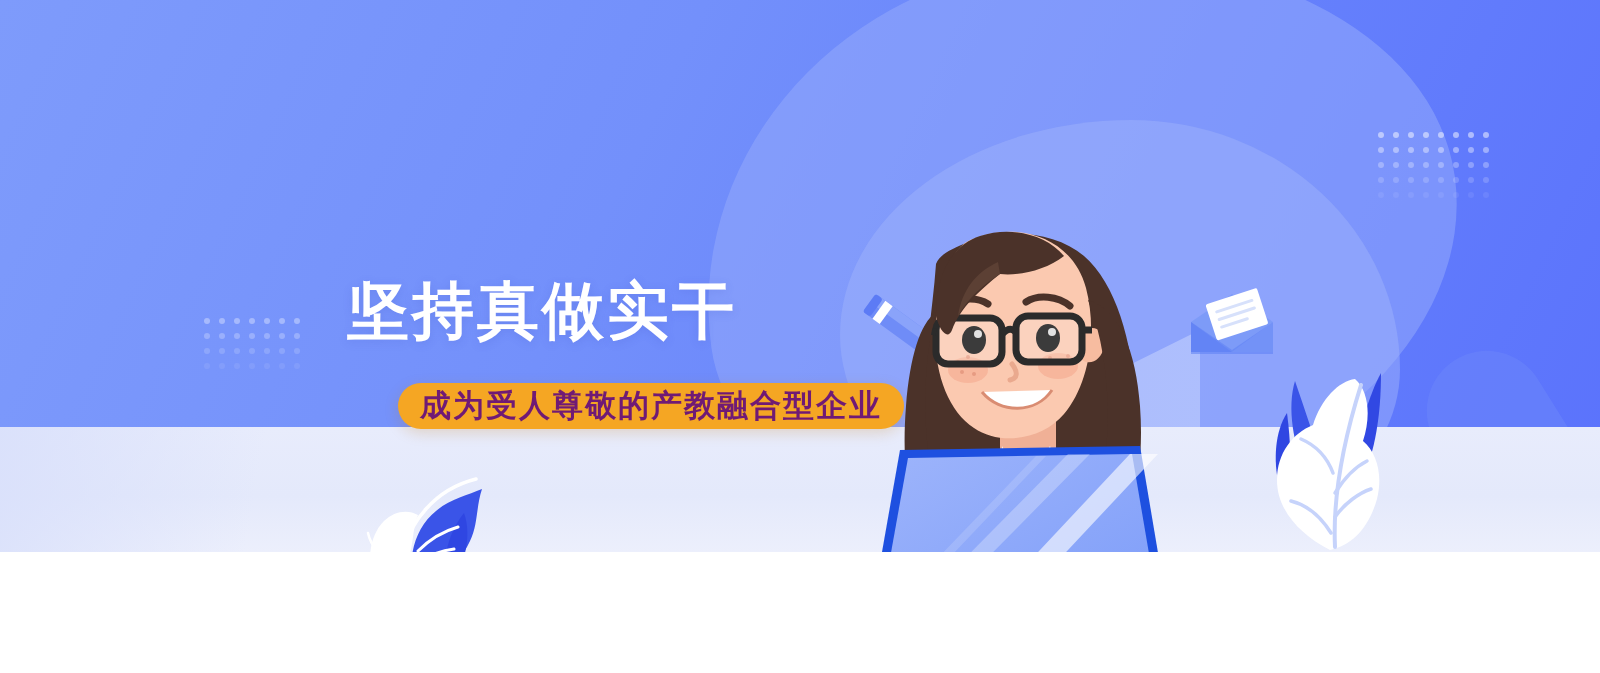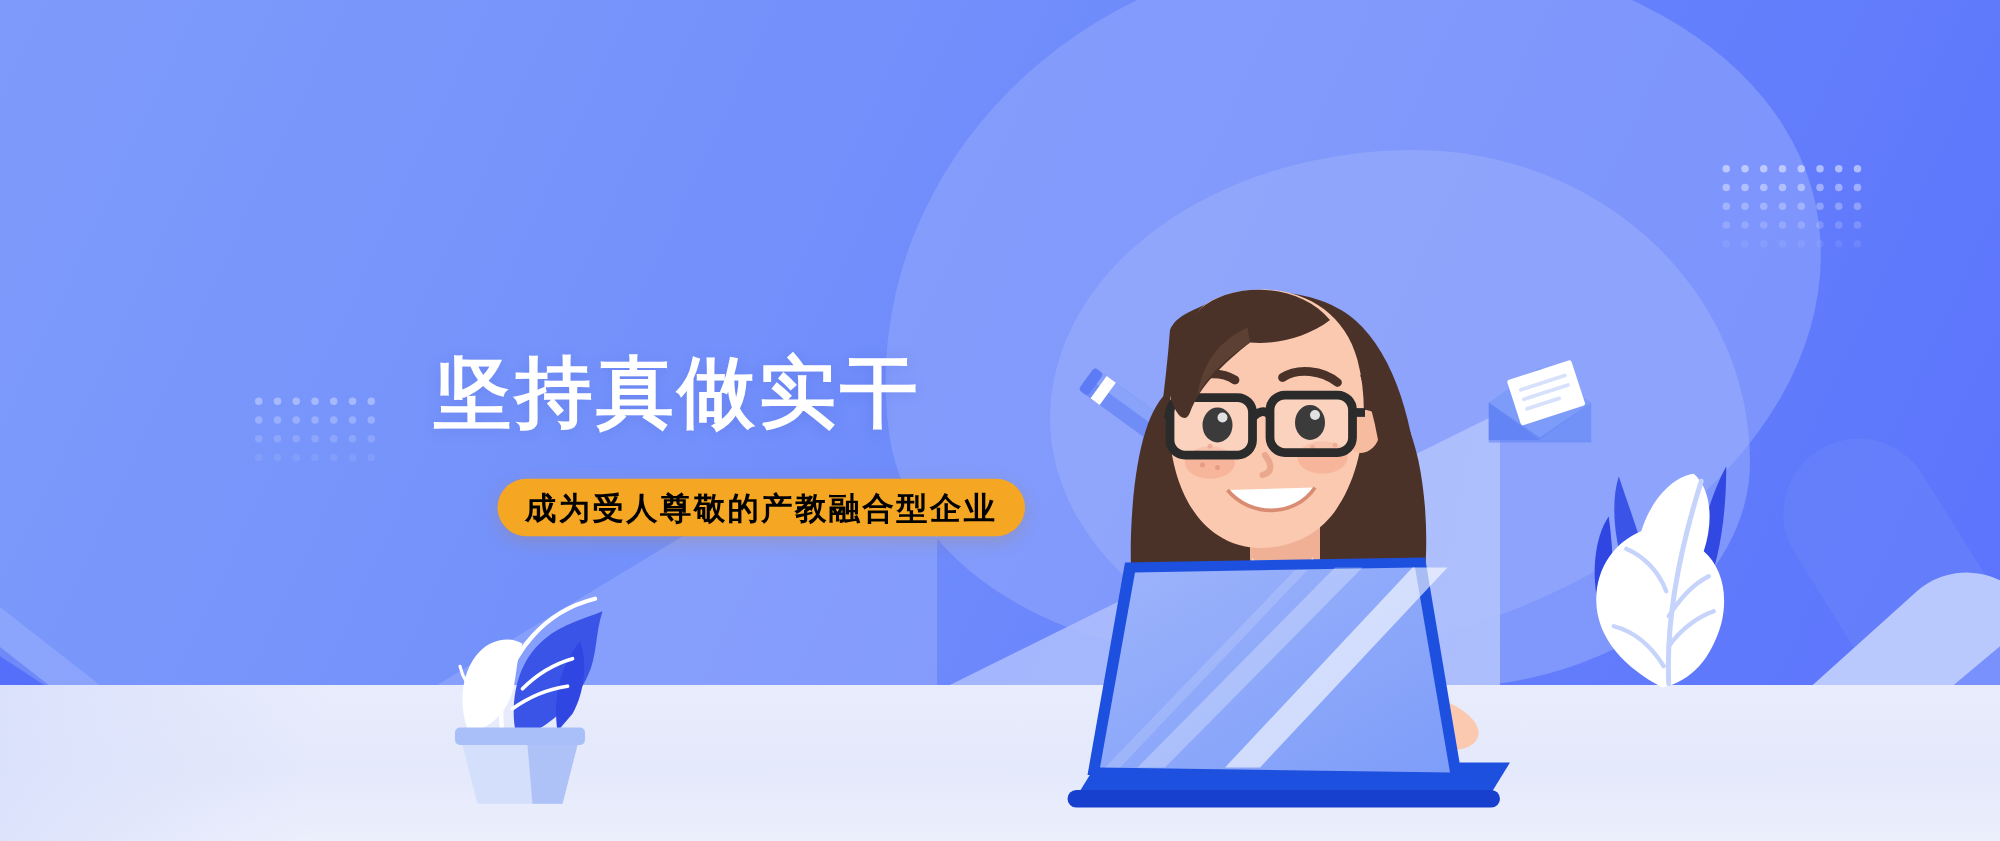--- a/index.html
+++ b/index.html
@@ -6,23 +6,23 @@
   html, body {
     margin: 0;
     padding: 0;
     background: #ffffff;
   }
   * { box-sizing: border-box; }
 
   .banner {
     position: relative;
     width: 1600px;
-    height: 673px;
+    height: 552px;
     overflow: hidden;
-    font-family: Liberation Serif, serif;
+    font-family: Liberation Mono, monospace;
     background: linear-gradient(115deg, #7e9bfb 0%, #7390fb 38%, #6580fc 70%, #5a72fc 100%);
   }
 
   
   .bg-layer { position: absolute; pointer-events: none; }
 
   
   .blob-main {
     left: 700px; top: -40px;
     width: 760px; height: 560px;
@@ -166,23 +166,23 @@
     left: 398px; top: 383px;
     height: 46px;
     padding: 0 22px;
     display: flex;
     align-items: center;
     background: #f5a623;
     border-radius: 23px;
     box-shadow: 0 4px 14px rgba(190,120,15,.22);
   }
   .subtitle-badge span {
-    font-size: 25px;
+    font-size: 31px;
     font-weight: 700;
-    color: #000000;
+    color: #701a75;
     letter-spacing: 2px;
     white-space: nowrap;
   }
 
   
   .plant-left { position: absolute; left: 350px; top: 455px; width: 150px; height: 190px; }
 
   
   .scene { position: absolute; left: 840px; top: 180px; width: 420px; height: 470px; }
 

